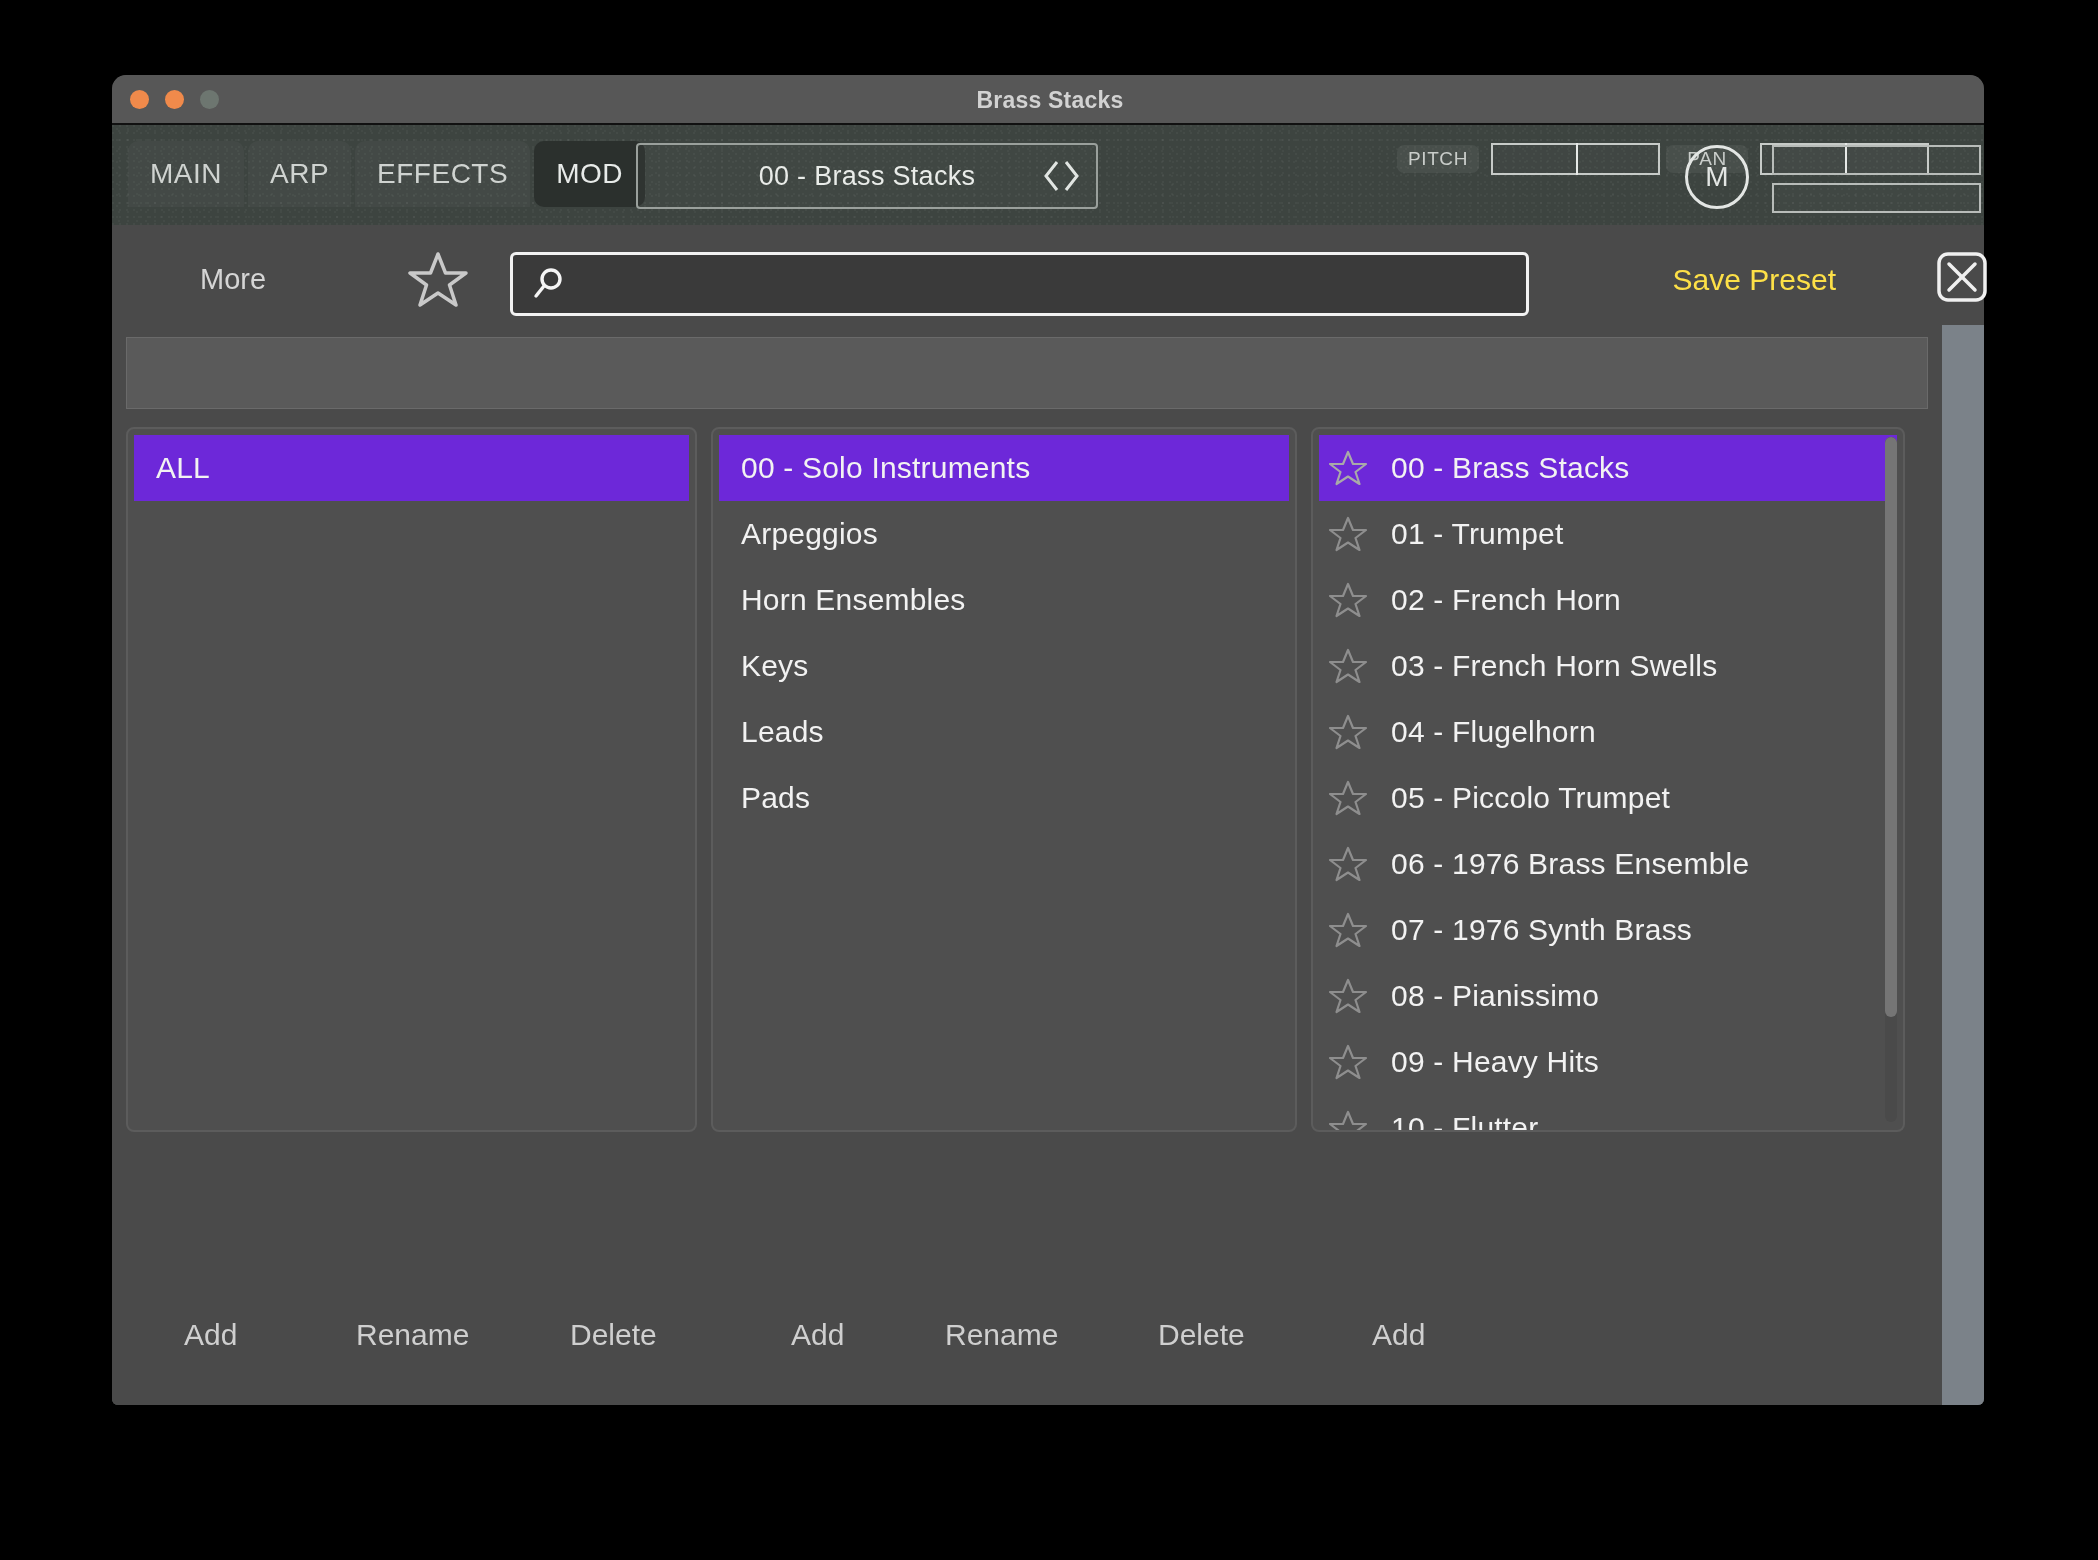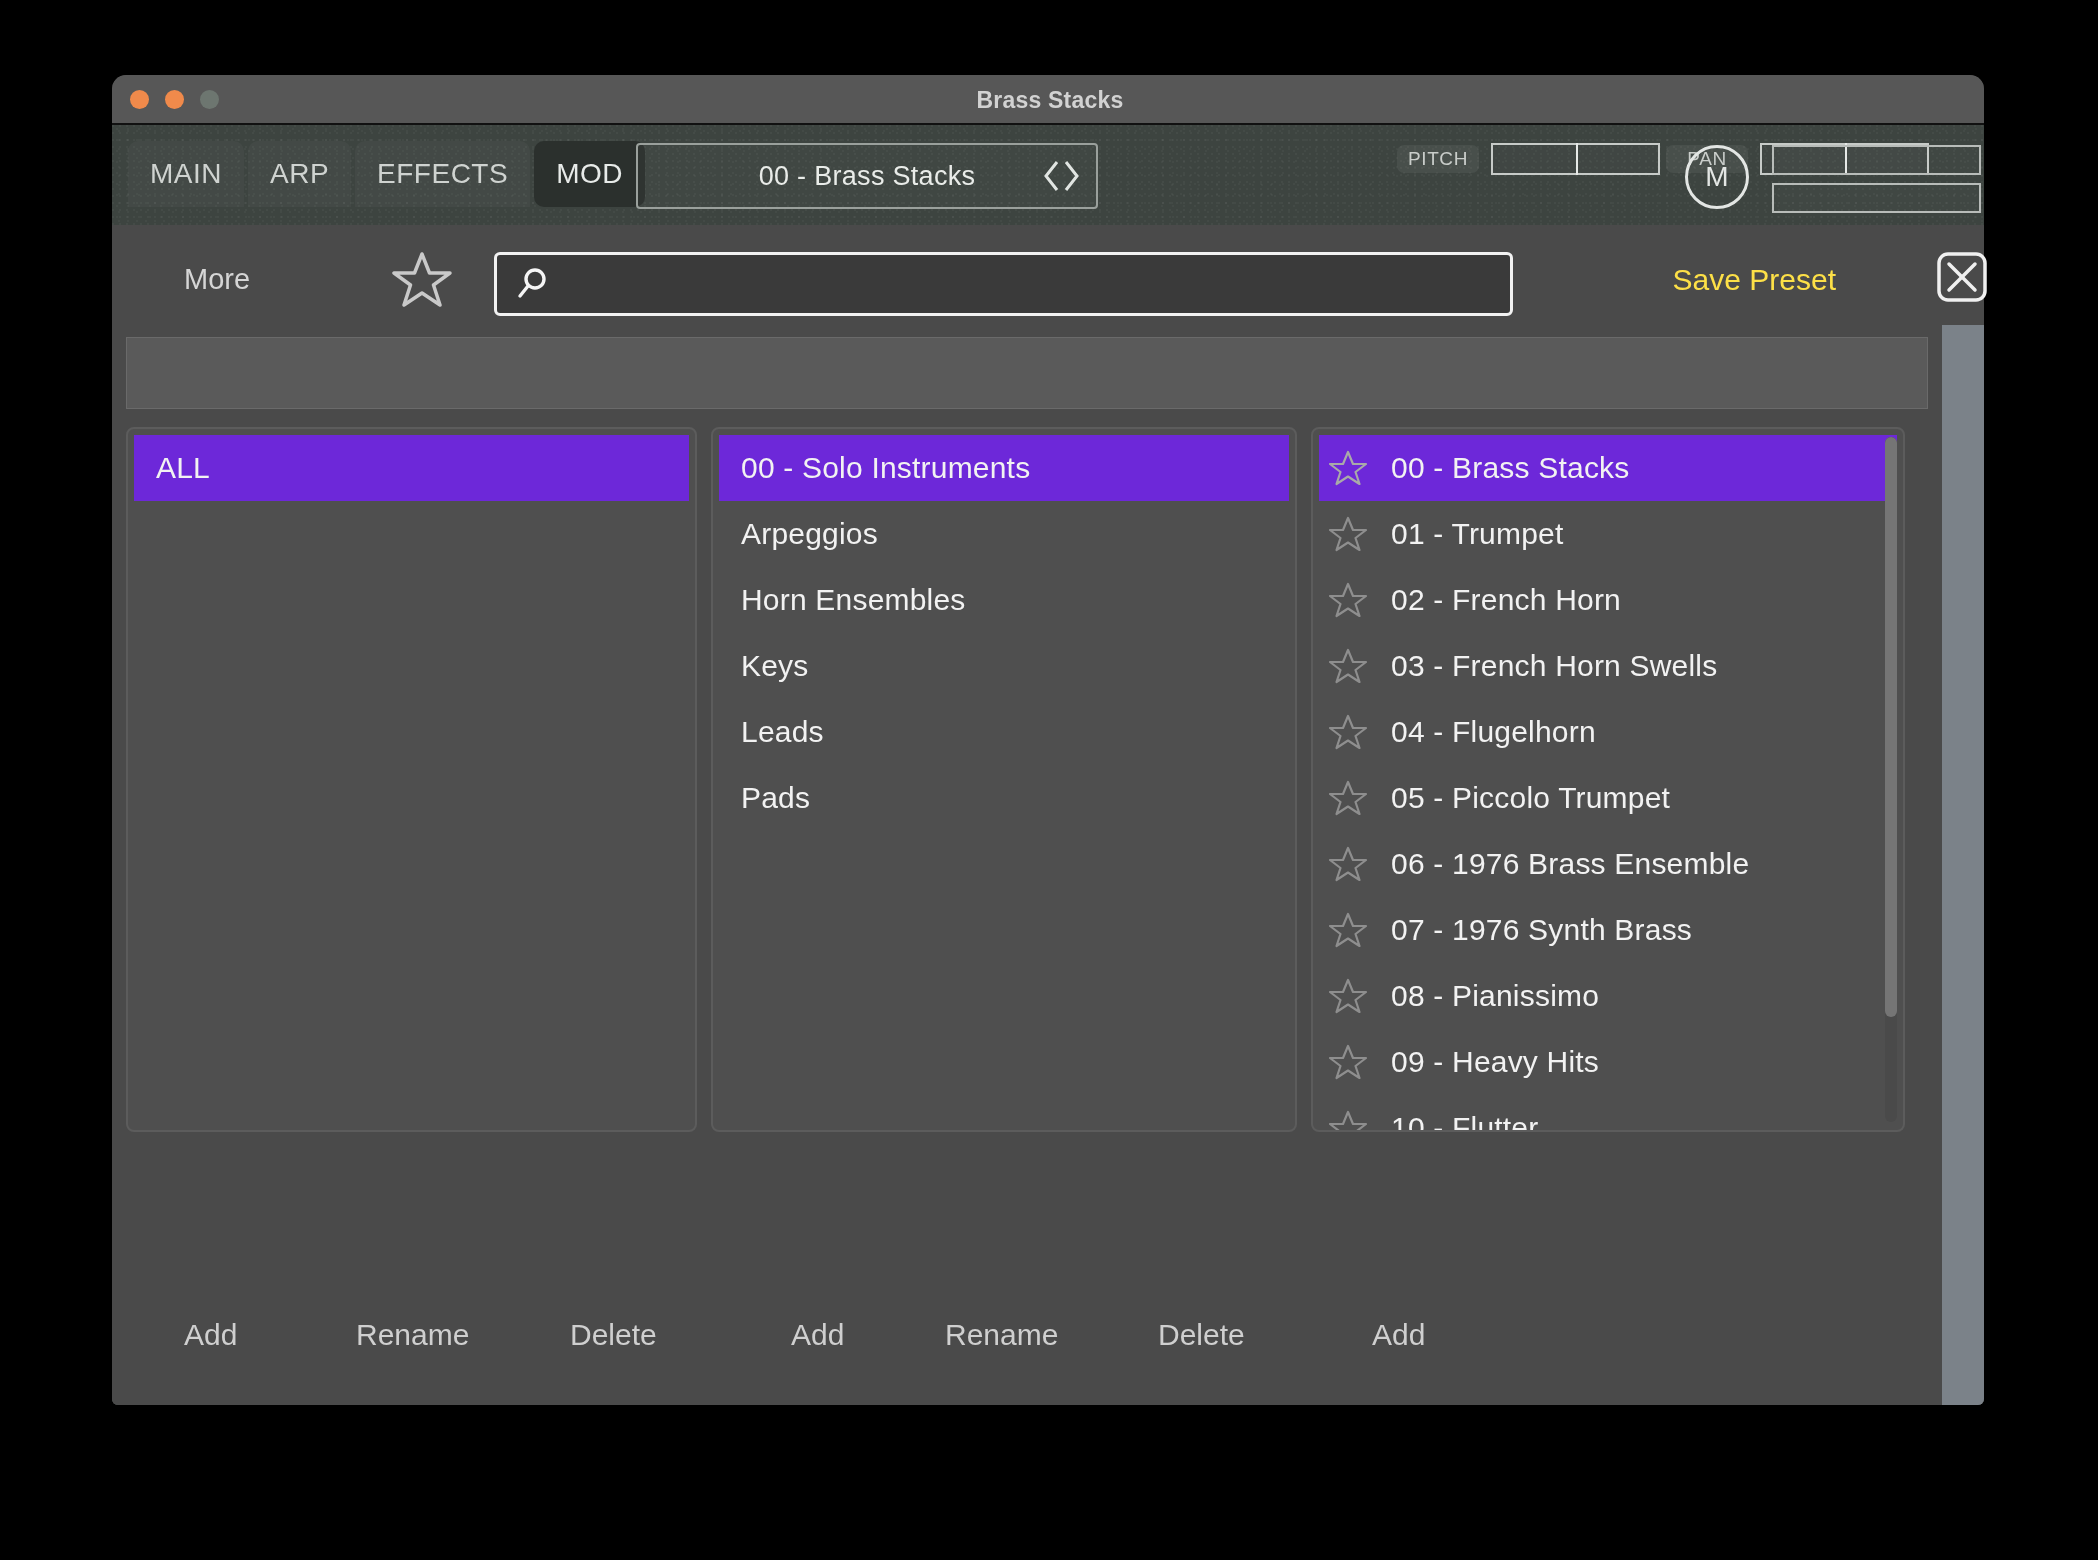--- a/index.html
+++ b/index.html
@@ -210,20 +210,21 @@
     left: 0;
     top: 100px;
     right: 0;
     bottom: 0;
     background: #4a4a4a;
   }
 
   .searchrow {
     position: relative;
     height: 110px;
+    margin-left: 16px;
   }
   .more-btn {
     position: absolute;
     left: 72px;
     top: 38px;
     color: #d5d5d5;
     font-size: 29px;
   }
   .fav-star {
     position: absolute;

